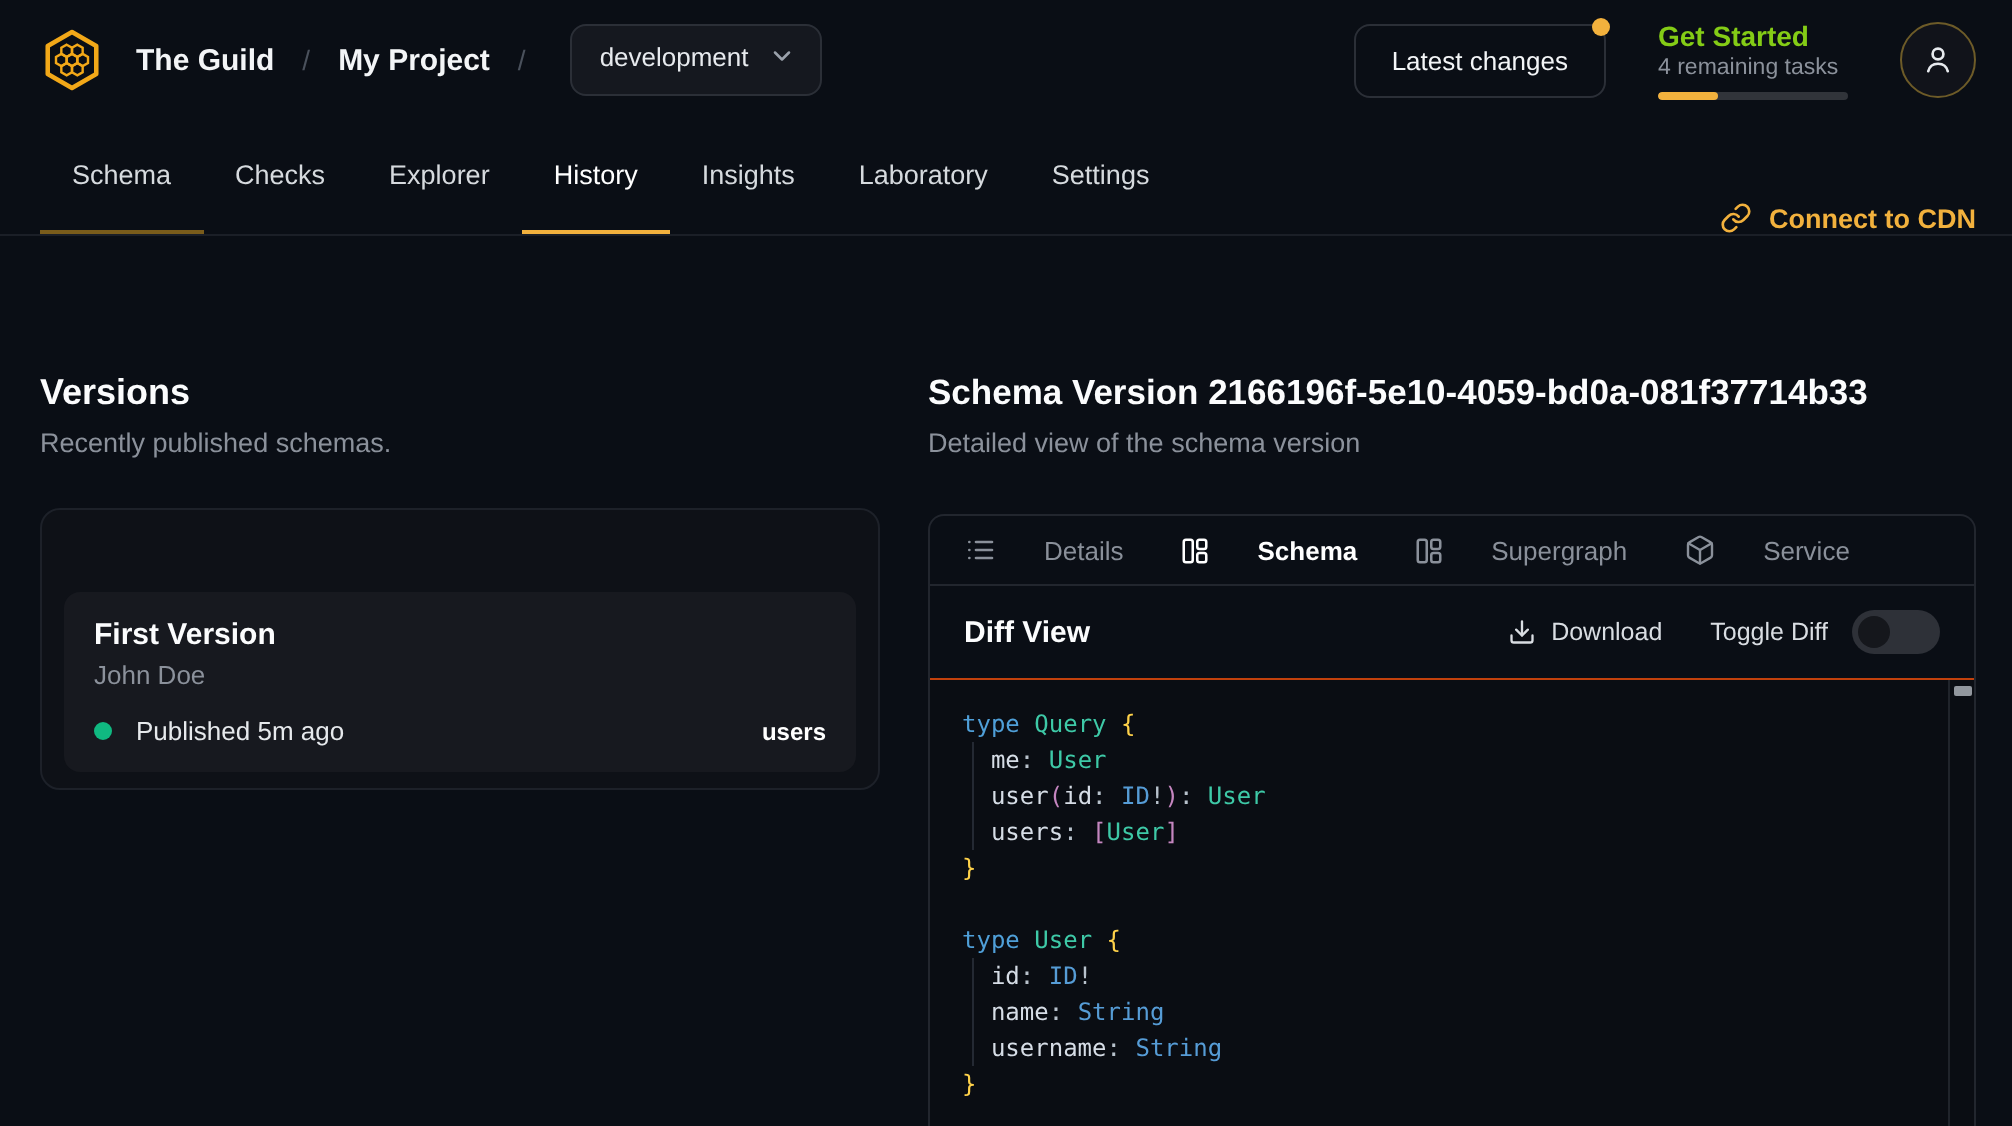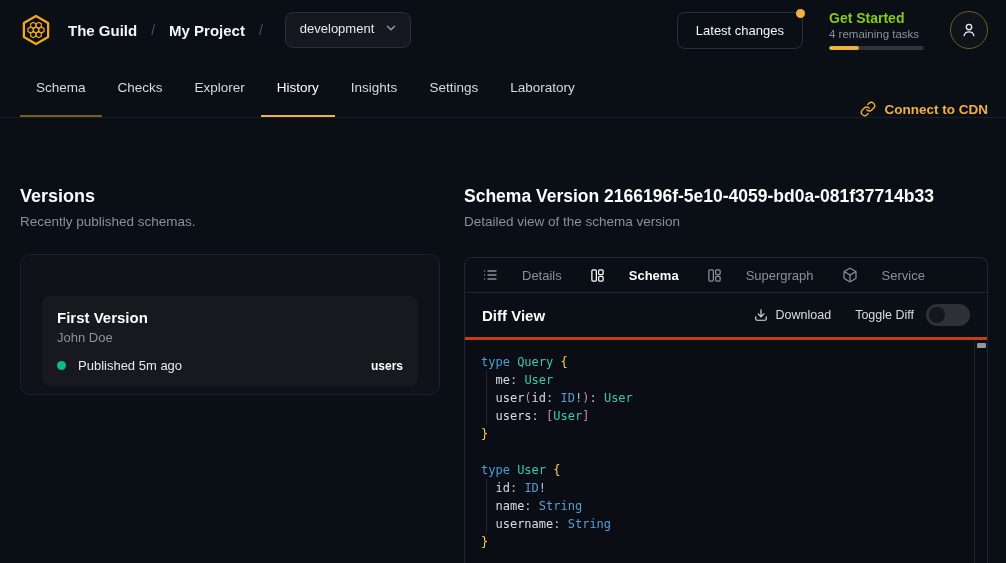--- a/index.html
+++ b/index.html
@@ -62,42 +62,42 @@
 
   
   .content { display:grid; grid-template-columns:444px 1fr; padding:0 18px 0 20px; height:445px; }
   .panel-title { font-size:18px; font-weight:700; color:#fbfcfd;margin-top:42px; }
   .panel-sub { font-size:13.5px; color:#8b919b; margin-top:7px; }
 
   
   .left-col { padding-top:26px; }
   .versions-card {
     margin-top:25px; background:#0e1117; border:1px solid #1d2129;
-    border-radius:10px; padding:41px 21px 10px; width:420px; height:141px;
+    border-radius:10px; padding:41px 11px 10px; width:420px; height:141px;
   }
   .version-item {
     background:#17191f; border-radius:8px; padding:13px 15px; cursor:pointer;
   }
   .vi-name { font-size:15px; font-weight:700; color:#fbfcfd; }
   .vi-author { font-size:13px; color:#8b919b; margin-top:4px; }
   .vi-meta { display:flex; align-items:center; margin-top:13px; }
   .vi-dot { width:9px; height:9px; border-radius:50%; background:var(--status-green); margin-right:12px; }
   .vi-status { font-size:13px; color:#e6e9ec; }
   .vi-badge { margin-left:auto; font-size:12px; font-weight:700; color:#ffffff; }
 
   
   .right-col { padding-top:26px; display:flex; flex-direction:column; }
   .detail-card {
     margin-top:28px; border:1px solid #22262e; border-bottom:none;
     border-radius:8px 8px 0 0; flex:1; display:flex; flex-direction:column; overflow:hidden;
   }
   .detail-tabs { height:35px; display:flex; align-items:center; gap:28px; padding:0 17px; border-bottom:1px solid #22262e; }
   .dtab { display:flex; align-items:center; gap:24px; font-size:13px; color:#8a909a; cursor:pointer; }
   .dtab.active { color:#ffffff; font-weight:700; }
-  .diff-head { height:47px; display:flex; align-items:center; padding:0 17px; border-bottom:3px solid #c2410c; }
+  .diff-head { height:47px; display:flex; align-items:center; padding:0 17px; border-bottom:1px solid #c2410c; }
   .diff-title { font-size:15px; font-weight:700; color:#fbfcfd; }
   .diff-actions { margin-left:auto; display:flex; align-items:center; gap:24px; }
   .download-btn { display:flex; align-items:center; gap:8px; font-size:12.5px; color:#d9dde2; background:none; border:none; font-family:inherit; cursor:pointer; }
   .toggle-wrap { display:flex; align-items:center; gap:12px; }
   .toggle-label { font-size:12.5px; color:#d9dde2; }
   .switch { width:44px; height:22px; border-radius:11px; background:#2e3138; position:relative; cursor:pointer; }
   .switch .knob { position:absolute; top:3px; left:3px; width:16px; height:16px; border-radius:50%; background:#15171c; }
 
   
   .code-area {
@@ -169,22 +169,22 @@
     </div>
   </div>
 </header>
 
 <nav class="mainnav">
   <span class="nav-tab ind-dim">Schema</span>
   <span class="nav-tab">Checks</span>
   <span class="nav-tab">Explorer</span>
   <span class="nav-tab ind-bright">History</span>
   <span class="nav-tab">Insights</span>
+  <span class="nav-tab">Laboratory</span>
   <span class="nav-tab">Settings</span>
-  <span class="nav-tab">Laboratory</span>
   <span class="cdn-link">
     <span>
       <svg width="16" height="16" viewBox="0 0 24 24" fill="none" stroke="currentColor" stroke-width="2" stroke-linecap="round" stroke-linejoin="round">
         <path d="M10 13a5 5 0 0 0 7.54.54l3-3a5 5 0 0 0-7.07-7.07l-1.72 1.71"></path>
         <path d="M14 11a5 5 0 0 0-7.54-.54l-3 3a5 5 0 0 0 7.07 7.07l1.71-1.71"></path>
       </svg>
     </span>
     <span>Connect to CDN</span>
   </span>
 </nav>

